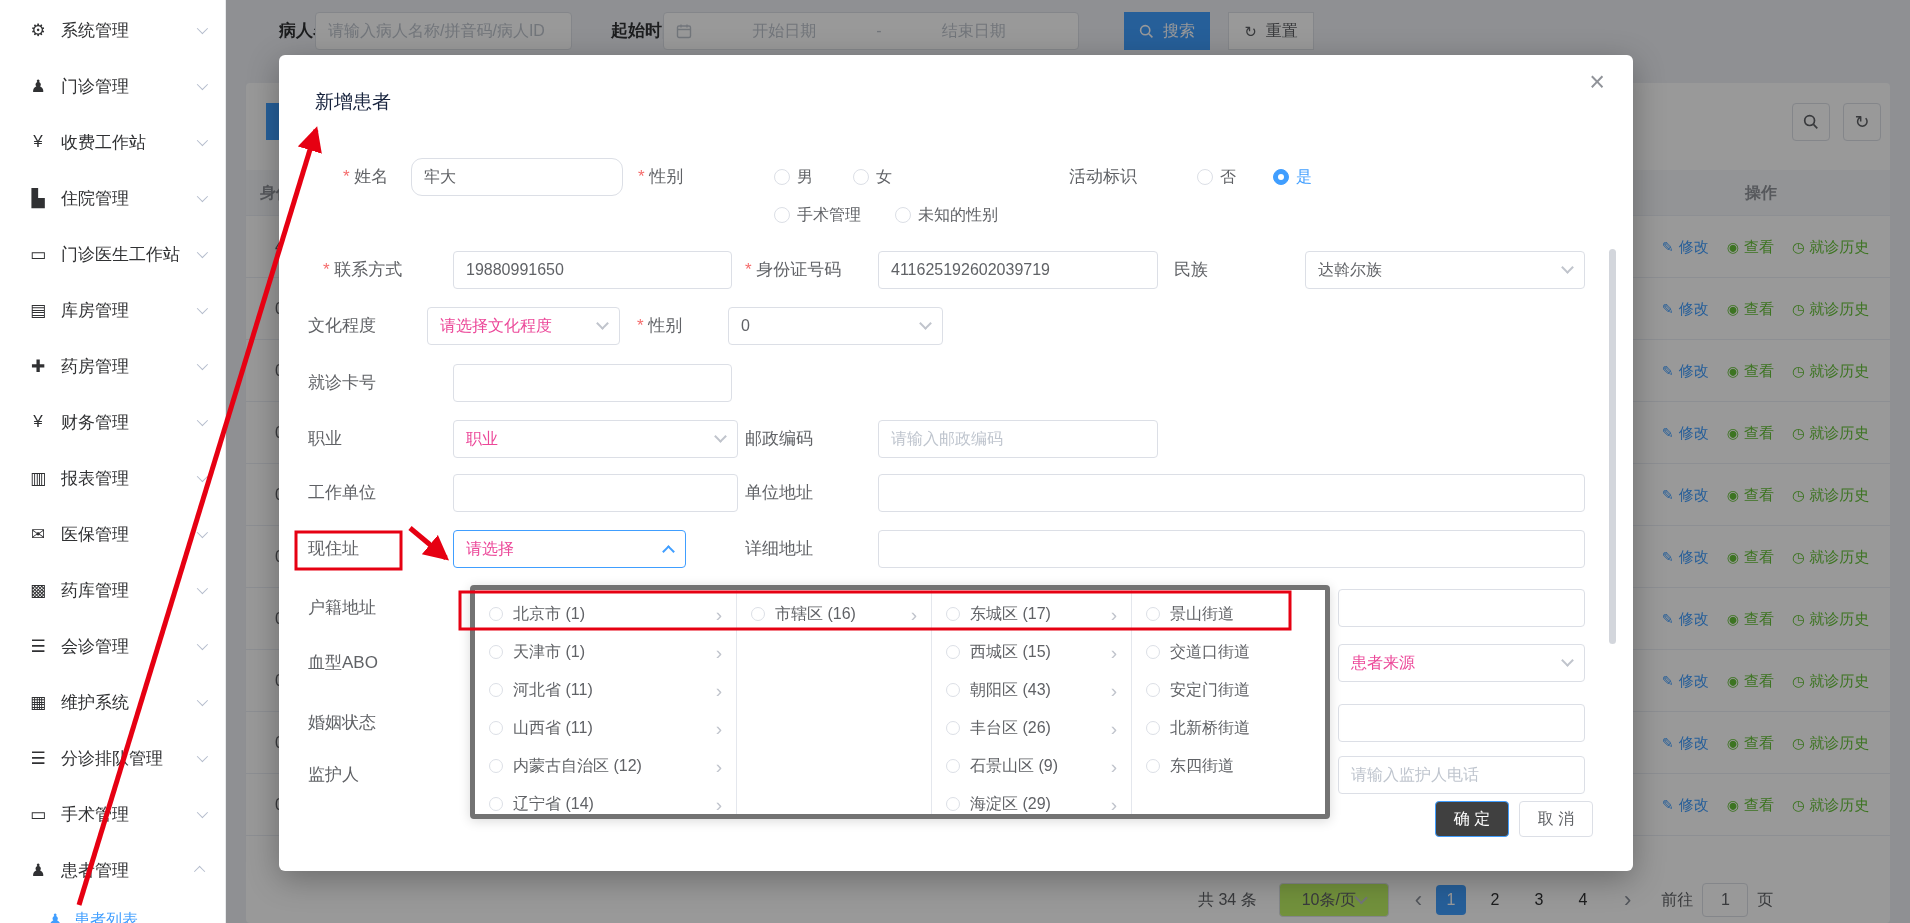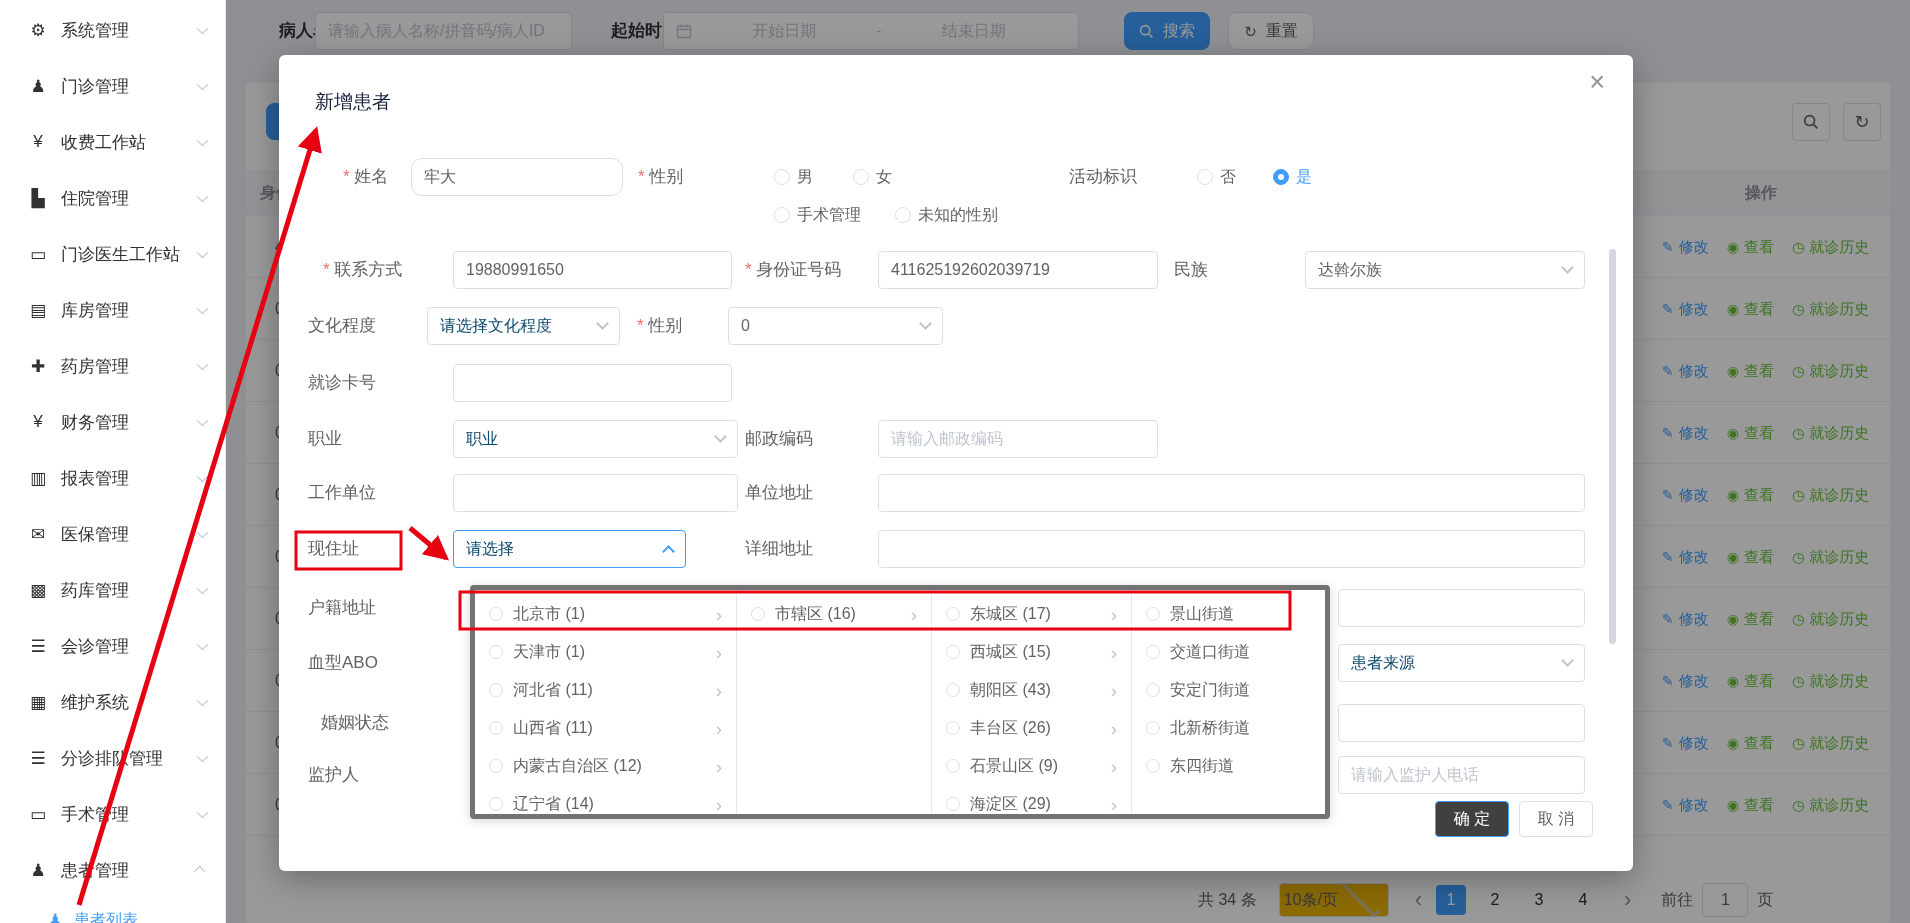--- a/index.html
+++ b/index.html
@@ -23,39 +23,39 @@
 
   
   .main{position:absolute;left:226px;top:0;right:0;bottom:0;background:#eef1f6}
   .fl-label{position:absolute;height:38px;line-height:38px;font-weight:700;font-size:17px;color:#303133;white-space:nowrap}
   .tb-input{position:absolute;height:38px;border:1px solid #dcdfe6;border-radius:4px;background:#fff;
     padding:0 12px;font-size:16px;color:#606266;font-family:inherit}
   .tb-input::placeholder{color:#bfc5ce}
   .daterange{position:absolute;left:437px;top:12px;width:416px;height:38px;border:1px solid #dcdfe6;
     border-radius:4px;background:#fff;display:flex;align-items:center;padding:0 12px;color:#bfc5ce;font-size:16px}
   .daterange .dr-part{flex:1;text-align:center;white-space:nowrap}
-  .btn{display:flex;align-items:center;justify-content:center;gap:9px;border-radius:8px;font-size:16px;cursor:pointer}
+  .btn{display:flex;align-items:center;justify-content:center;gap:9px;border-radius:0;font-size:16px;cursor:pointer}
   .btn.primary{background:#409eff;border:1px solid #409eff;color:#fff}
   .btn.plain{background:#fff;border:1px solid #dcdfe6;color:#606266}
   .ic{font-style:normal;font-size:15px;line-height:1}
   .card{position:absolute;left:20px;top:83px;width:1644px;bottom:0;background:#fff;border-radius:4px;overflow:hidden}
   .sq-btn{position:absolute;top:20px;width:38px;height:38px;border:1px solid #dcdfe6;border-radius:4px;
     background:#fff;display:flex;align-items:center;justify-content:center;color:#606266;cursor:pointer;font-size:18px}
   .t-header{position:absolute;left:0;top:87px;width:100%;height:46px;background:#f5f7fa;border-bottom:1px solid #ebeef5}
   .th-cell{position:absolute;top:0;line-height:46px;font-size:16px;color:#909399;font-weight:700;white-space:nowrap}
   #table-rows{position:absolute;left:0;top:133px;width:100%}
   .t-row{height:62px;border-bottom:1px solid #ebeef5;position:relative;background:#fff}
   .t-id{position:absolute;left:29px;top:0;line-height:62px;font-size:16px;color:#606266;white-space:nowrap}
   .t-acts{position:absolute;left:1416px;top:0;height:62px;display:flex;align-items:center;gap:18px}
   .act{display:flex;align-items:center;gap:5px;font-size:15px;cursor:pointer;white-space:nowrap}
   .act.blue{color:#409eff}.act.green{color:#67c23a}
   .act-ic{font-size:14px;font-style:normal}
   .pag{position:absolute;left:952px;top:799px;height:36px;display:flex;align-items:center;font-size:16px;color:#606266}
-  .pag-select{width:110px;height:34px;border:1px solid #dcdfe6;border-radius:4px;background:#eab308;
-    display:flex;align-items:center;padding:0 4px;margin-left:22px;cursor:pointer}
+  .pag-select{width:110px;height:34px;border:1px solid #dcdfe6;border-radius:4px;background:#bef264;
+    display:flex;align-items:center;padding:0 22px;margin-left:22px;cursor:pointer}
   .pag-select span{flex:1;white-space:nowrap}
   .pag-arrow{margin-left:26px;color:#8a9099;font-size:22px;cursor:pointer;line-height:1}
   #page-list{display:inline-flex}
   .pg{min-width:30px;height:30px;line-height:30px;text-align:center;margin-left:14px;border-radius:4px;
     cursor:pointer;color:#303133;font-size:16px;padding:0 4px}
   .pg.active{background:#409eff;color:#fff}
   .goto-label{margin-left:30px;white-space:nowrap}
   .goto-input{width:46px;height:34px;border:1px solid #dcdfe6;border-radius:4px;text-align:center;
     margin:0 9px;font-size:16px;color:#606266;background:#fff;font-family:inherit}
 
@@ -69,21 +69,21 @@
 
   .f-label{position:absolute;height:24px;line-height:24px;font-size:17px;color:#606266;white-space:nowrap}
   .req::before{content:"* ";color:#f56c6c}
   .f-input{position:absolute;height:38px;border:1px solid #dcdfe6;border-radius:4px;padding:0 12px;
     font-size:16px;color:#606266;background:#fff;font-family:inherit}
   .f-input::placeholder{color:#bfc5ce}
   .f-select{position:absolute;height:38px;border:1px solid #dcdfe6;border-radius:4px;background:#fff;
     display:flex;align-items:center;padding:0 12px;cursor:pointer}
   .f-select.focus{border-color:#409eff}
   .sel-text{flex:1;font-size:16px;color:#606266;white-space:nowrap;overflow:hidden}
-  .sel-text.ph{color:#0c4a6e}
+  .sel-text.ph{color:#ec4899}
   .chev{width:9px;height:9px;border-right:2px solid #c0c4cc;border-bottom:2px solid #c0c4cc;flex:none}
   .chev.down{transform:rotate(45deg);margin-top:-5px}
   .chev.up{transform:rotate(-135deg);margin-top:5px}
   .chev.blue{border-color:#409eff}
 
   .radio-row{position:absolute;display:flex;align-items:center;height:24px}
   .radio-item{display:flex;align-items:center;font-size:16px;color:#606266;cursor:pointer}
   .radio{width:16px;height:16px;border:1px solid #dcdfe6;border-radius:50%;background:#fff;display:inline-block;
     margin-right:7px;flex:none;position:relative}
   .radio.checked{background:#409eff;border-color:#409eff}
@@ -468,21 +468,21 @@
 
     <label class="f-label" style="left:29px;top:541px">户籍地址</label>
     <input class="f-input" style="left: 1059px; top: 534px; width: 247px;">
 
     <label class="f-label" style="left:29px;top:596px">血型ABO</label>
     <div class="f-select" style="left:1059px;top:589px;width:247px">
       <span class="sel-text ph">患者来源</span>
       <span class="chev down"></span>
     </div>
 
-    <label class="f-label" style="left:42px;top:656px">婚姻状态</label>
+    <label class="f-label" style="left:29px;top:656px">婚姻状态</label>
     <input class="f-input" style="left: 1059px; top: 649px; width: 247px;">
 
     <label class="f-label" style="left:29px;top:708px">监护人</label>
     <input class="f-input" style="left: 1059px; top: 701px; width: 247px;" placeholder="请输入监护人电话">
 
     <div class="cascader" id="cascader-panel">
         <div class="cas-col">
           <div class="cas-item">
       <span class="cas-radio"></span>
       <span class="cas-label">北京市 (1)</span>

